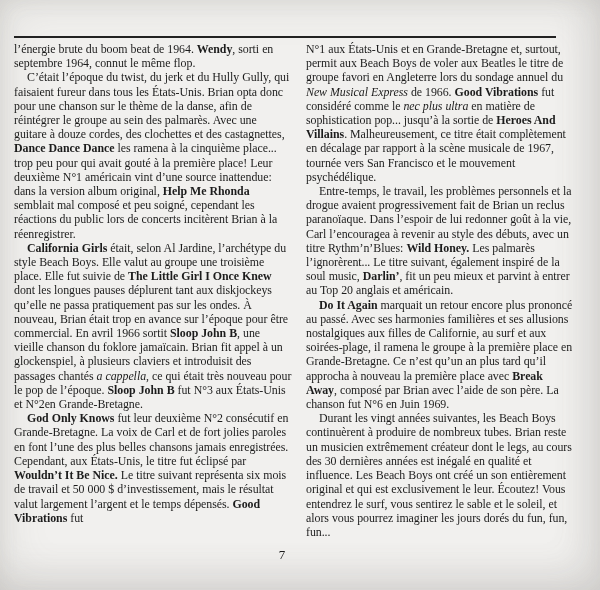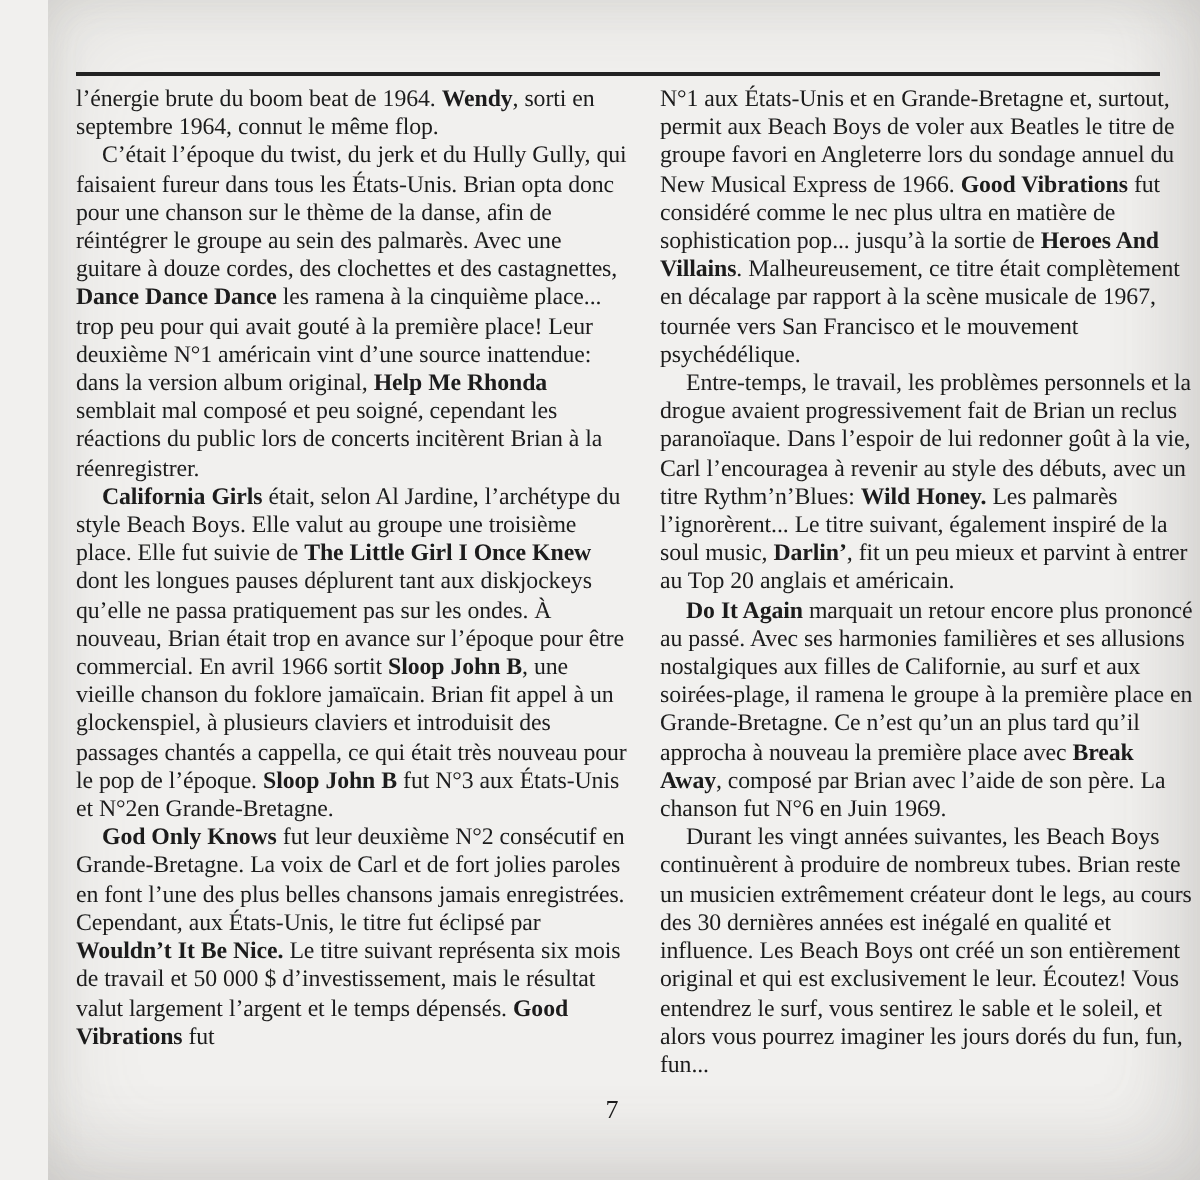--- a/index.html
+++ b/index.html
@@ -16,21 +16,20 @@
     overflow:hidden;
   }
   .page{
     position:absolute;inset:0;
     background:var(--page-bg);
     box-shadow:
       inset 0 0 48px rgba(115,112,105,0.16),
       inset -12px -16px 34px rgba(115,112,105,0.13),
       inset 4px 4px 18px rgba(115,112,105,0.06);
     color:var(--text);
-    margin-left:24px;
   }
   .rule{
     position:absolute;
     left:14px;top:36px;
     width:542px;height:2px;
     background:var(--rule);
   }
   .columns{
     position:absolute;
     top:42px;left:14px;
@@ -43,21 +42,21 @@
   .para{
     margin:0;
     font-size:11.9px;
     line-height:14.2px;
     text-align:left;
     letter-spacing:-0.05px;
     word-spacing:0.1px;
   }
   .para.indent{text-indent:13px;}
   .seg.bold{font-weight:bold;}
-  .seg.italic{}
+  .seg.italic{font-style:italic;}
   .pagenum{
     position:absolute;
     left:272px;top:547px;
     width:20px;
     text-align:center;
     font-size:13px;
     color:var(--text);
   }
 </style>
 </head>

